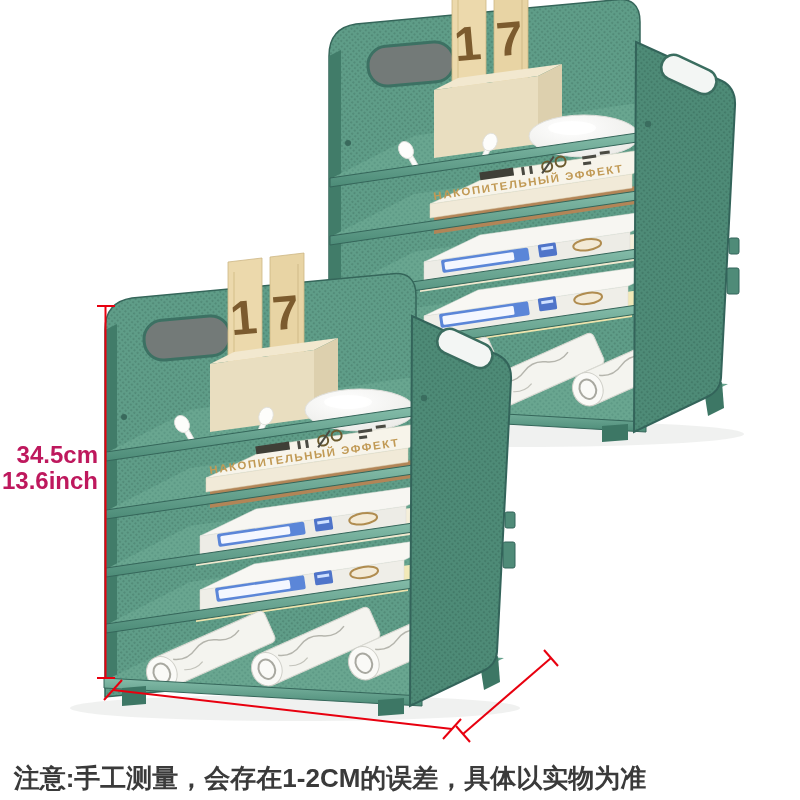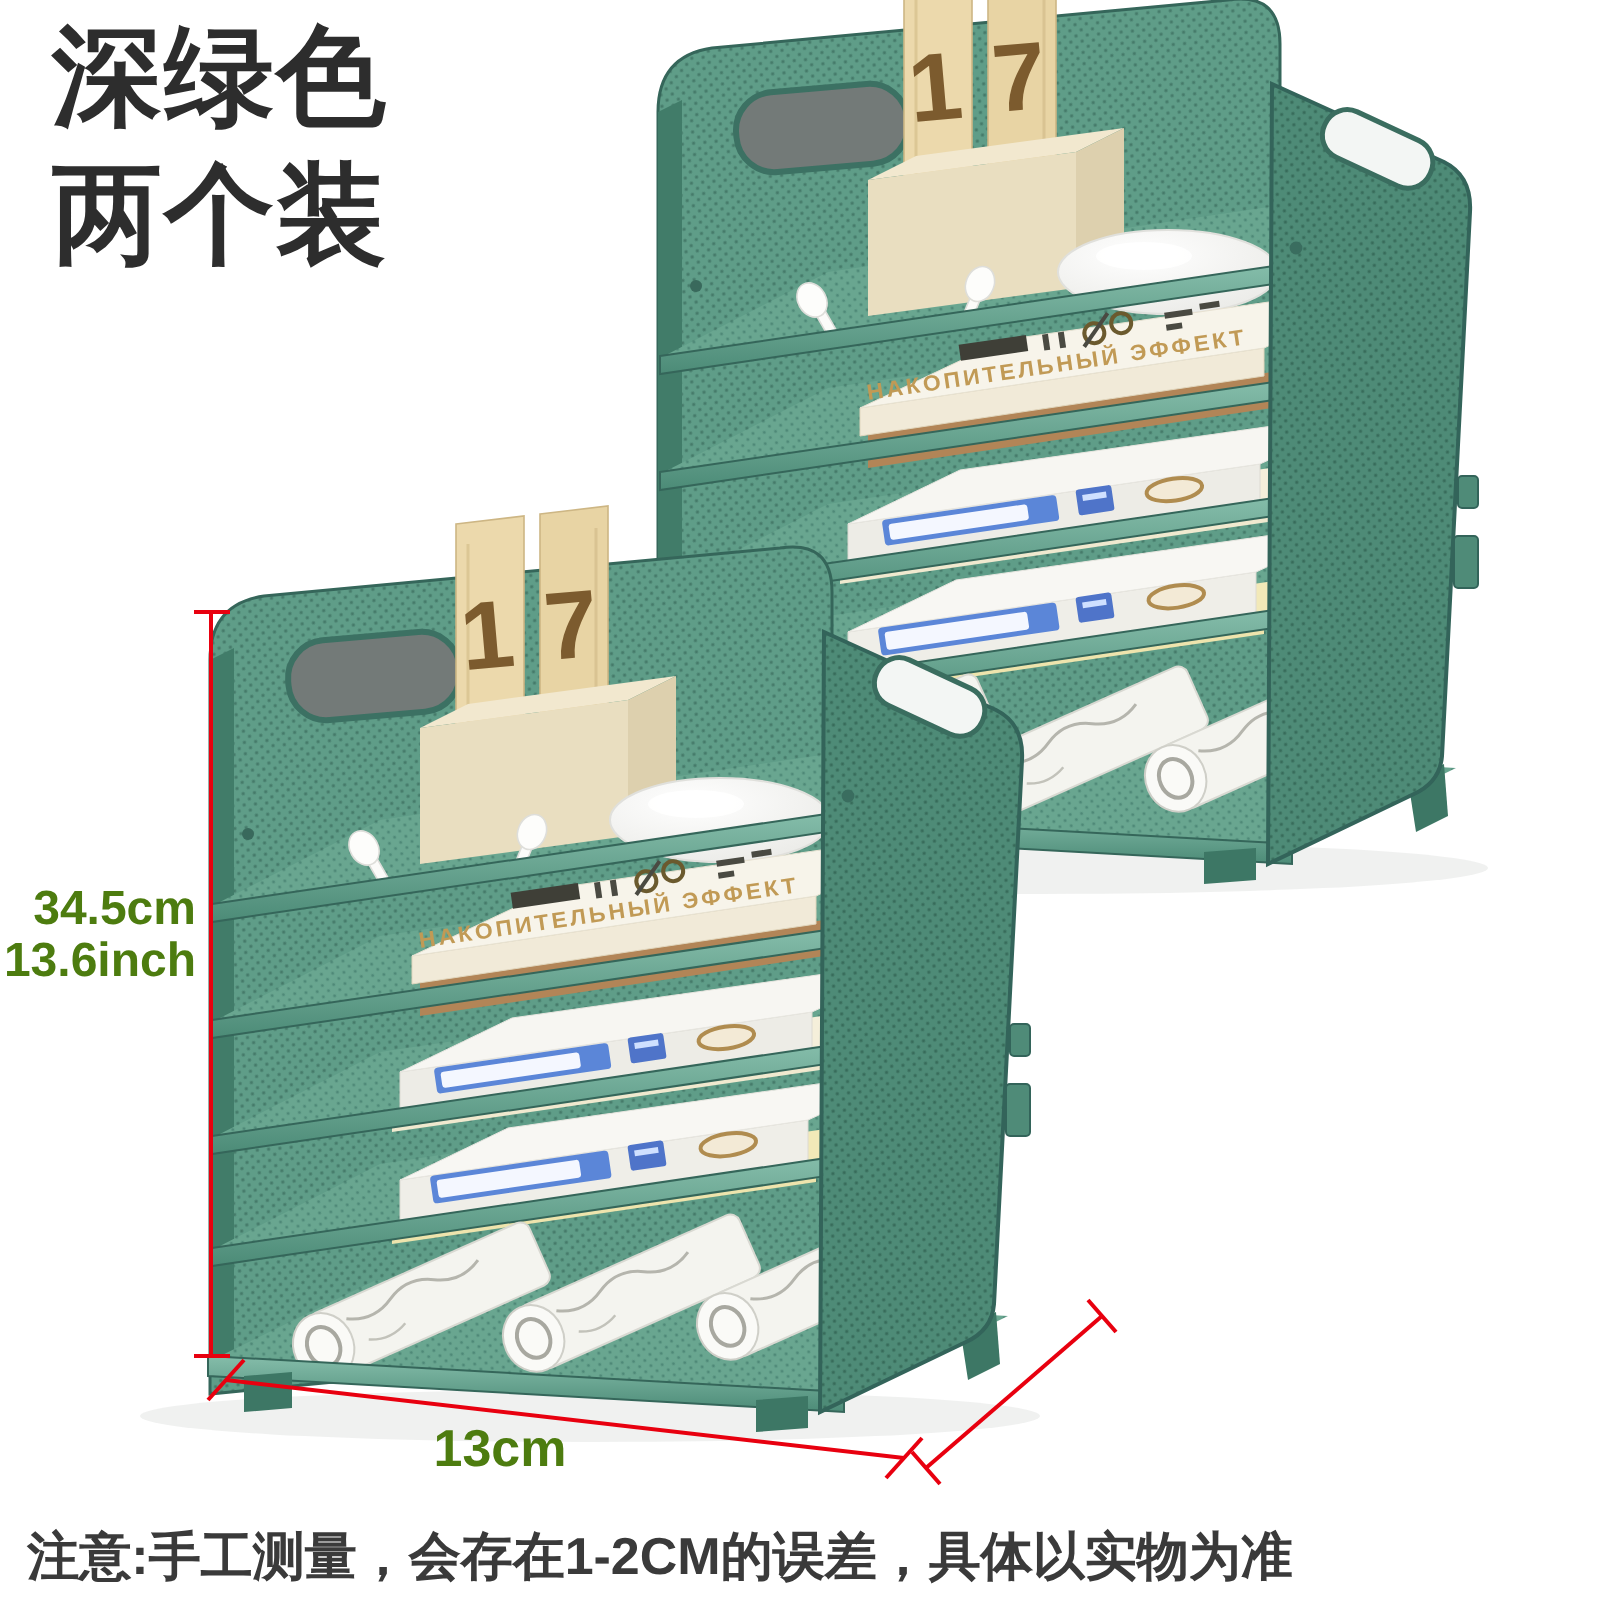--- a/index.html
+++ b/index.html
@@ -6,21 +6,21 @@
   .stage{
     position:relative;width:800px;height:800px;overflow:hidden;background:#ffffff;
     font-family:"Liberation Sans", sans-serif;
   }
   .abs{position:absolute;}
   .title{
     left:26px;top:4px;z-index:12;
     font-size:55px;font-weight:900;line-height:69px;letter-spacing:1px;color:#2d2d2d;
   }
   .dim-label{
-    z-index:12;color:#4d7c0f;font-weight:600;
+    z-index:12;color:#be185d;font-weight:600;
   }
   .lbl-height{left:0;top:442px;width:98px;text-align:right;font-size:24px;line-height:26px;}
   .lbl-width{left:155px;top:710px;width:190px;text-align:center;font-size:26px;line-height:29px;}
   .lbl-depth{left:532px;top:712px;width:140px;text-align:left;font-size:26px;line-height:29px;}
   .note{
     left:0;top:761px;width:660px;text-align:center;z-index:12;
     font-size:26px;font-weight:600;color:#3a3a3a;
   }
   svg{display:block;}
   .overlay{z-index:10;pointer-events:none;}
@@ -202,30 +202,25 @@
       <line x1="104" y1="700" x2="122" y2="680"></line>
       <line x1="443" y1="739" x2="461" y2="719"></line>
     </g>
     <g stroke="#e8000f" stroke-width="2">
       <line x1="463" y1="734" x2="551" y2="658"></line>
       <line x1="456" y1="726" x2="470" y2="742"></line>
       <line x1="544" y1="650" x2="558" y2="666"></line>
     </g>
   </svg>
 
-  <div class="abs title">
-    <div>深绿色</div>
-    <div>两个装</div>
-  </div>
 
   <div class="abs dim-label lbl-height">
     <div>34.5cm</div>
     <div>13.6inch</div>
   </div>
 
   <div class="abs dim-label lbl-width">
-    <div>13cm</div>
   </div>
 
 
   <div class="abs note">注意:手工测量，会存在1-2CM的误差，具体以实物为准</div>
 
 </div>
 
 </body></html>

